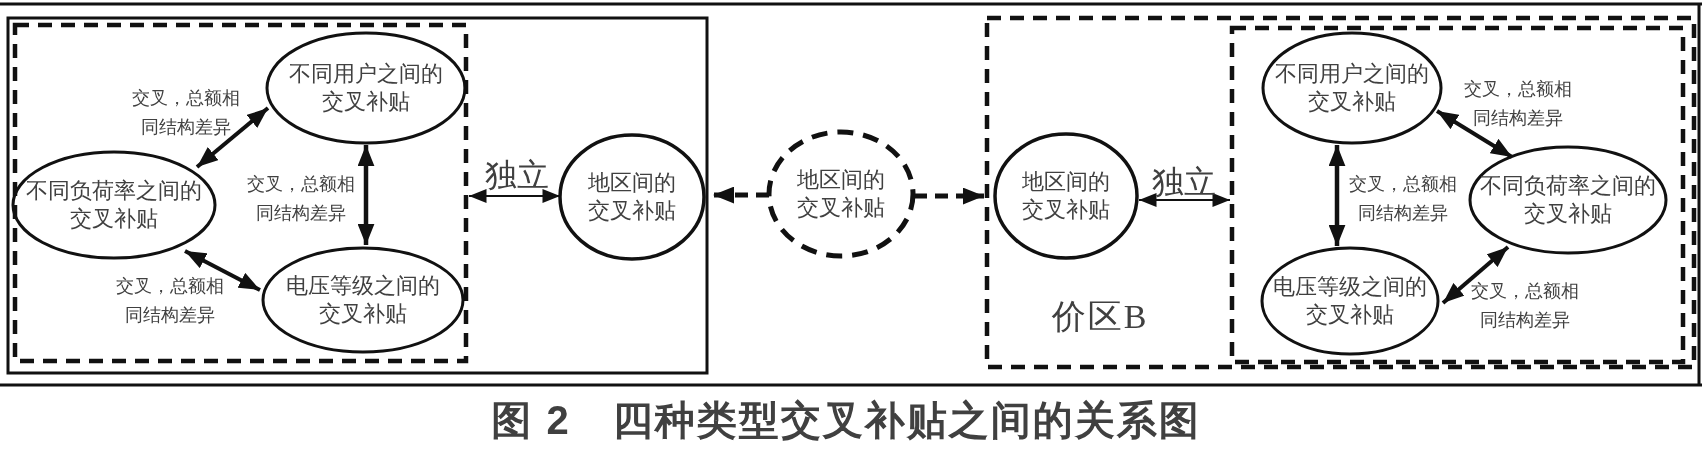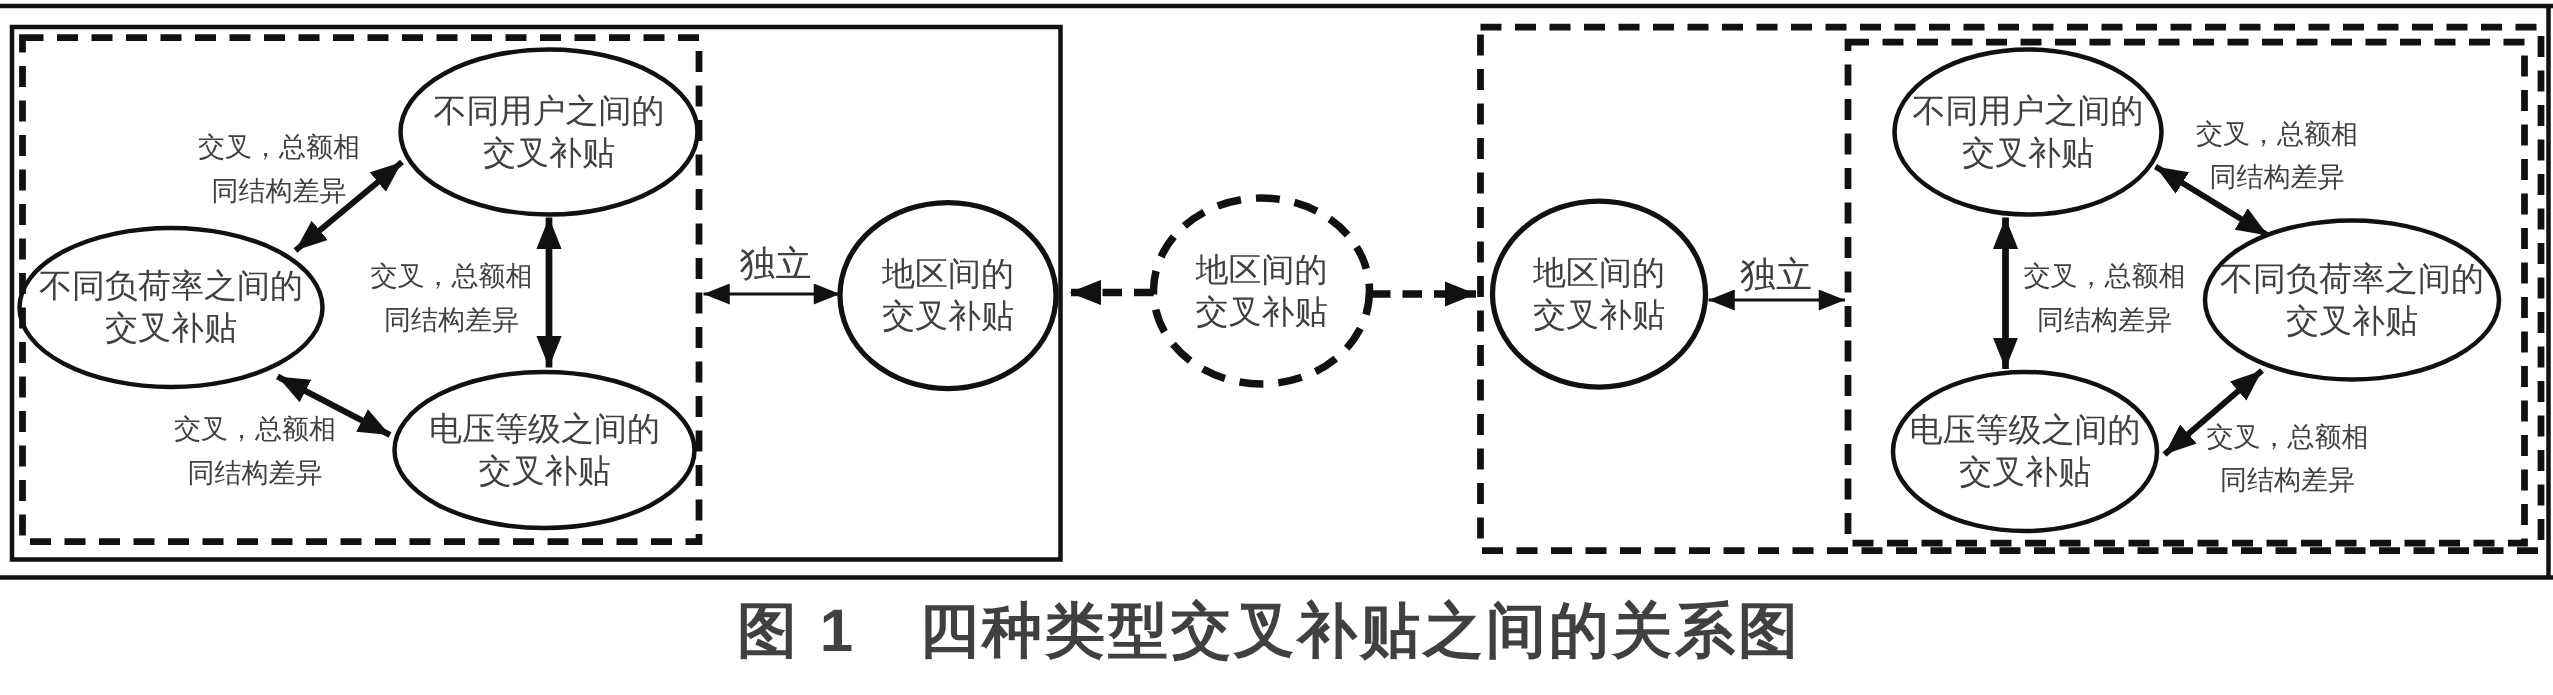--- a/index.html
+++ b/index.html
@@ -2,21 +2,21 @@
 <html><head>
 <meta charset="utf-8">
 <style>
   html,body{margin:0;padding:0;background:#ffffff;}
   .stage{position:relative;width:1702px;height:463px;background:#ffffff;color:#404040;
          font-family:"Liberation Serif","DejaVu Serif",serif;overflow:hidden;padding-left:48px;}
   .stage svg{position:absolute;left:0;top:0;}
   .lbl{position:absolute;transform:translate(-50%,-50%);text-align:center;white-space:nowrap;}
   .node-lbl{font-size:22px;line-height:28px;}
   .edge-lbl{font-size:18px;line-height:29px;}
-  .indep-lbl{font-size:24px;}
+  .indep-lbl{font-size:32px;}
   .zone-lbl{font-size:34px;letter-spacing:2px;}
   .caption{position:absolute;left:0;top:393px;width:1692px;text-align:center;
            font-family:"Liberation Sans","DejaVu Sans",sans-serif;
            font-size:40px;font-weight:700;letter-spacing:2px;}
 </style>
 </head>
 <body>
 
 <div class="stage">
 
@@ -127,16 +127,17 @@
     <div>同结构差异</div>
   </div>
   <div class="lbl edge-lbl" style="left:1525px;top:306px">
     <div>交叉，总额相</div>
     <div>同结构差异</div>
   </div>
 
   <div class="lbl indep-lbl" style="left:517px;top:176px">独立</div>
   <div class="lbl indep-lbl" style="left:1184px;top:183px">独立</div>
 
+  <div class="lbl zone-lbl" style="left:1100px;top:317px">价区B</div>
 
-  <div class="caption">图 1　四种类型交叉补贴之间的关系图</div>
+  <div class="caption">图 2　四种类型交叉补贴之间的关系图</div>
 
 </div>
 
 </body></html>

